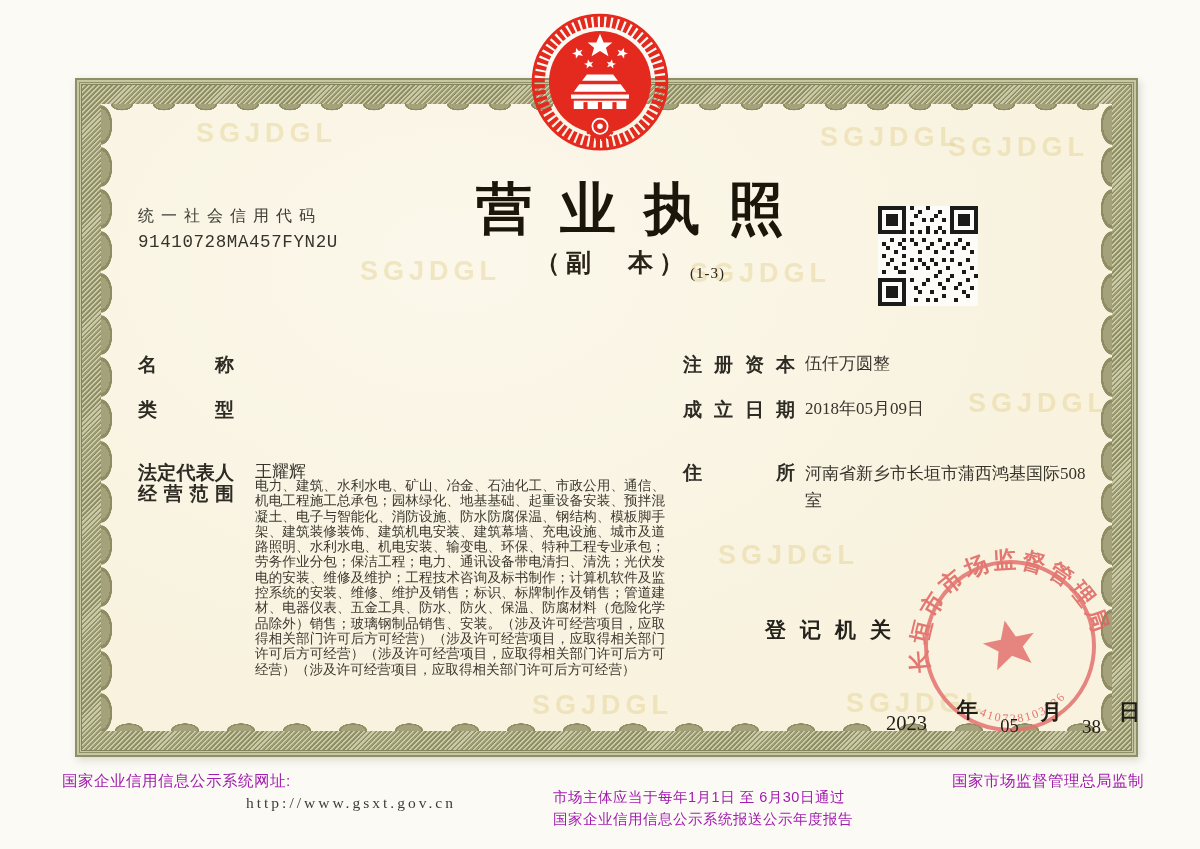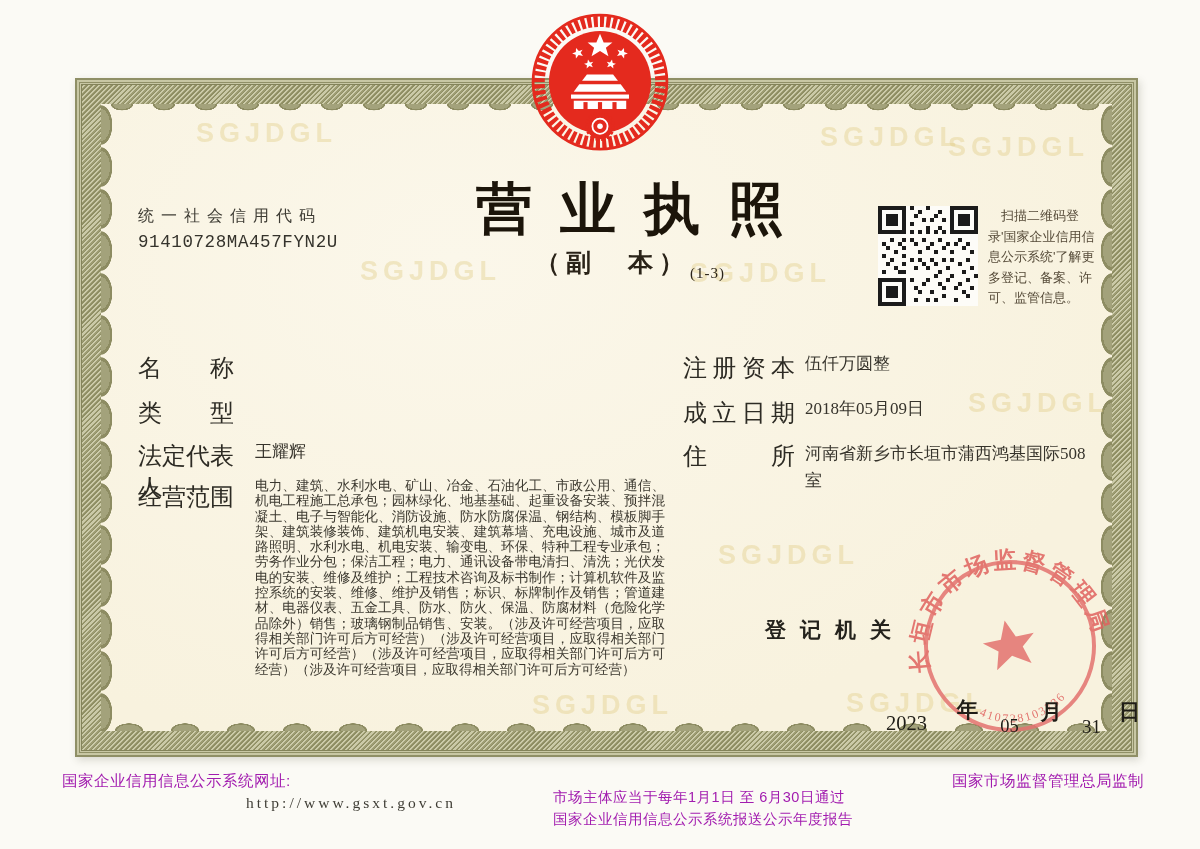--- a/index.html
+++ b/index.html
@@ -40,27 +40,27 @@
   #credit-code .cc-label{font-size:16px;letter-spacing:7px;}
   #credit-code .cc-value{font-family:Liberation Mono, monospace;font-size:17.5px;letter-spacing:.6px;margin-top:5px;color:#35332c;}
   #title-block{left:420px;top:178px;width:420px;text-align:center;}
   #title-main{font-size:56px;font-weight:700;color:#1c150a;letter-spacing:28px;padding-left:28px;line-height:62px;}
   #title-sub{margin-top:6px;font-size:25px;color:#2a2318;font-weight:600;letter-spacing:6px;}
   #title-copy{font-size:15px;font-family:"Liberation Serif",serif;letter-spacing:1px;position:relative;top:7px;font-weight:400;}
   #qr{left:878px;top:206px;width:100px;height:100px;}
   #qr-caption{left:988px;top:206px;width:112px;font-size:13px;line-height:20.5px;color:#554a38;text-indent:13px;}
 
   
-  .flabel{font-size:24px;color:#2d2b24;font-weight:400;text-align:justify;text-align-last:justify;}
+  .flabel{font-size:19px;color:#2d2b24;font-weight:700;text-align:justify;text-align-last:justify;}
   .fvalue{font-family:"Liberation Serif",serif;font-size:17px;color:#37342c;}
   .lab-l{left:138px;width:96px;}
   .val-l{left:255px;width:410px;}
   .lab-r{left:683px;width:112px;}
   .val-r{left:805px;width:290px;}
-  .row1{top:352px;} .row2{top:397px;} .row3{top:440px;}
+  .row1{top:352px;} .row2{top:397px;} .row3{top:460px;}
   #addr-value{line-height:27px;}
   #scope-label{top:481px;}
   #scope-value{top:478px;font-size:13.6px;line-height:15.3px;text-align:justify;color:#3b382f;}
 
   
   #reg-label{left:765px;top:616px;font-size:21px;font-weight:600;color:#24221c;letter-spacing:14px;white-space:nowrap;}
   #seal{left:903px;top:545px;width:214px;height:206px;z-index:2;opacity:.85;}
   #date-row{left:886px;top:695px;width:265px;height:55px;font-size:21px;color:#1f1d17;white-space:nowrap;z-index:3;}
   #date-row span{display:inline-block;position:relative;}
   .d-num{font-family:"Liberation Serif",serif;font-size:20.5px;}
@@ -155,21 +155,20 @@
       <path d="M8 0h1v1h-1zM10 1h1v1h-1zM12 0h1v1h-1zM14 2h1v1h-1zM9 2h1v1h-1zM11 3h1v1h-1zM13 3h1v1h-1zM15 1h1v1h-1zM16 3h1v1h-1zM8 4h1v1h-1zM12 5h1v1h-1zM15 5h1v1h-1z
                M8 6h1v1h-1zM10 6h1v1h-1zM12 6h1v1h-1zM14 6h1v1h-1zM16 6h1v1h-1z
                M6 8h1v1h-1zM6 10h1v1h-1zM6 12h1v1h-1zM6 14h1v1h-1zM6 16h1v1h-1z
                M1 9h1v1h-1zM3 8h1v1h-1zM2 10h1v1h-1zM4 11h1v1h-1zM1 12h1v1h-1zM5 9h1v1h-1zM3 13h1v1h-1zM2 14h1v1h-1zM4 15h1v1h-1zM1 16h1v1h-1zM5 16h1v1h-1z
                M8 8h1v1h-1zM9 9h1v1h-1zM11 8h1v1h-1zM12 10h1v1h-1zM10 11h1v1h-1zM13 9h1v1h-1zM15 8h1v1h-1zM14 11h1v1h-1zM16 10h1v1h-1zM17 9h1v1h-1zM18 11h1v1h-1zM20 8h1v1h-1zM21 10h1v1h-1zM22 9h1v1h-1zM23 11h1v1h-1zM19 9h1v1h-1z
                M8 13h1v1h-1zM10 13h1v1h-1zM9 15h1v1h-1zM11 14h1v1h-1zM13 13h1v1h-1zM12 15h1v1h-1zM14 14h1v1h-1zM16 13h1v1h-1zM15 16h1v1h-1zM17 15h1v1h-1zM18 13h1v1h-1zM20 14h1v1h-1zM22 13h1v1h-1zM21 16h1v1h-1zM23 15h1v1h-1z
                M8 18h1v1h-1zM9 20h1v1h-1zM11 19h1v1h-1zM10 21h1v1h-1zM12 18h1v1h-1zM13 21h1v1h-1zM15 19h1v1h-1zM14 17h1v1h-1zM16 20h1v1h-1zM17 18h1v1h-1zM19 20h1v1h-1zM18 17h1v1h-1zM20 19h1v1h-1zM22 18h1v1h-1zM21 21h1v1h-1zM23 20h1v1h-1z
                M16 22h1v1h-1zM12 23h1v1h-1zM9 23h1v1h-1zM14 23h1v1h-1zM19 23h1v1h-1zM22 22h1v1h-1zM24 17h1v1h-1z"></path>
     </g>
   </svg>
-  <div id="qr-caption" class="abs">扫描二维码登录'国家企业信用信息公示系统'了解更多登记、备案、许可、监管信息。</div>
 
   <div class="abs flabel lab-l row1">名称</div>
 
   <div class="abs flabel lab-l row2">类型</div>
 
   <div class="abs flabel lab-l row3">法定代表人</div>
   <div class="abs fvalue val-l row3">王耀辉</div>
 
   <div id="scope-label" class="abs flabel lab-l">经营范围</div>
   <div id="scope-value" class="abs fvalue val-l">电力、建筑、水利水电、矿山、冶金、石油化工、市政公用、通信、机电工程施工总承包；园林绿化、地基基础、起重设备安装、预拌混凝土、电子与智能化、消防设施、防水防腐保温、钢结构、模板脚手架、建筑装修装饰、建筑机电安装、建筑幕墙、充电设施、城市及道路照明、水利水电、机电安装、输变电、环保、特种工程专业承包；劳务作业分包；保洁工程；电力、通讯设备带电清扫、清洗；光伏发电的安装、维修及维护；工程技术咨询及标书制作；计算机软件及监控系统的安装、维修、维护及销售；标识、标牌制作及销售；管道建材、电器仪表、五金工具、防水、防火、保温、防腐材料（危险化学品除外）销售；玻璃钢制品销售、安装。（涉及许可经营项目，应取得相关部门许可后方可经营）（涉及许可经营项目，应取得相关部门许可后方可经营）（涉及许可经营项目，应取得相关部门许可后方可经营）（涉及许可经营项目，应取得相关部门许可后方可经营）</div>
@@ -198,21 +197,21 @@
         <textPath href="#sealArcBottom" startOffset="50%" text-anchor="middle">410728103736</textPath>
       </text>
     </g>
   </svg>
 
   <div id="date-row" class="abs">
     <span id="d-year" class="d-num">2023</span>
     <span id="d-ylab" class="d-char">年</span>
     <span id="d-month" class="d-num">05</span>
     <span id="d-mlab" class="d-char">月</span>
-    <span id="d-day" class="d-num">31</span>
+    <span id="d-day" class="d-num">38</span>
     <span id="d-dlab" class="d-char">日</span>
   </div>
 
   <div id="f-left-label" class="abs footer">国家企业信用信息公示系统网址:</div>
   <div id="f-left-url" class="abs footer">http://www.gsxt.gov.cn</div>
   <div id="f-center" class="abs footer">
     <div>市场主体应当于每年1月1日 至 6月30日通过</div>
     <div>国家企业信用信息公示系统报送公示年度报告</div>
   </div>
   <div id="f-right" class="abs footer">国家市场监督管理总局监制</div>

